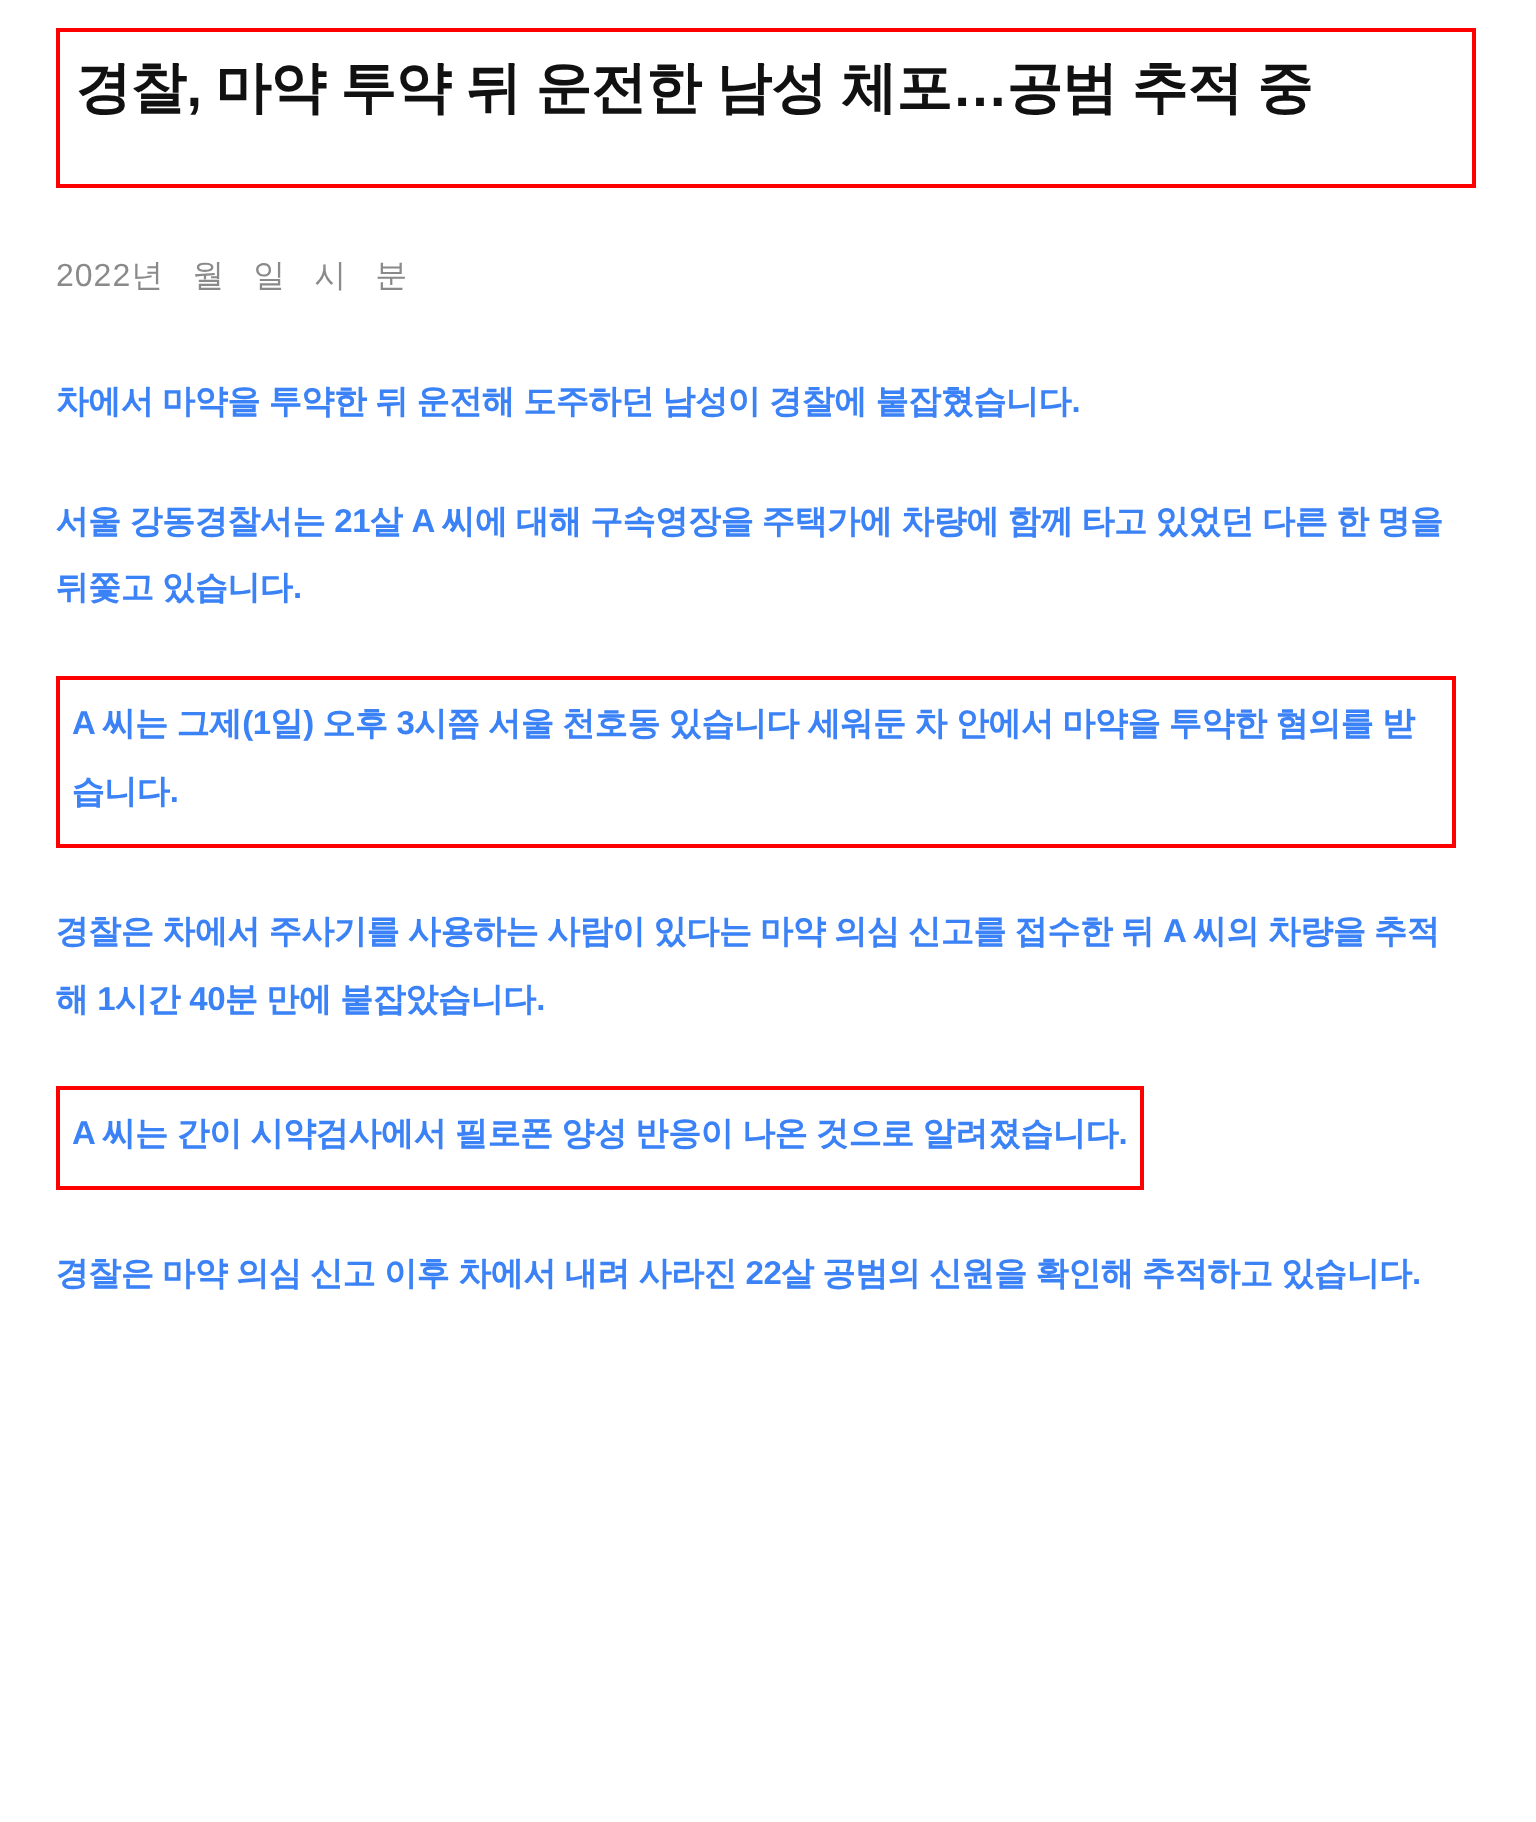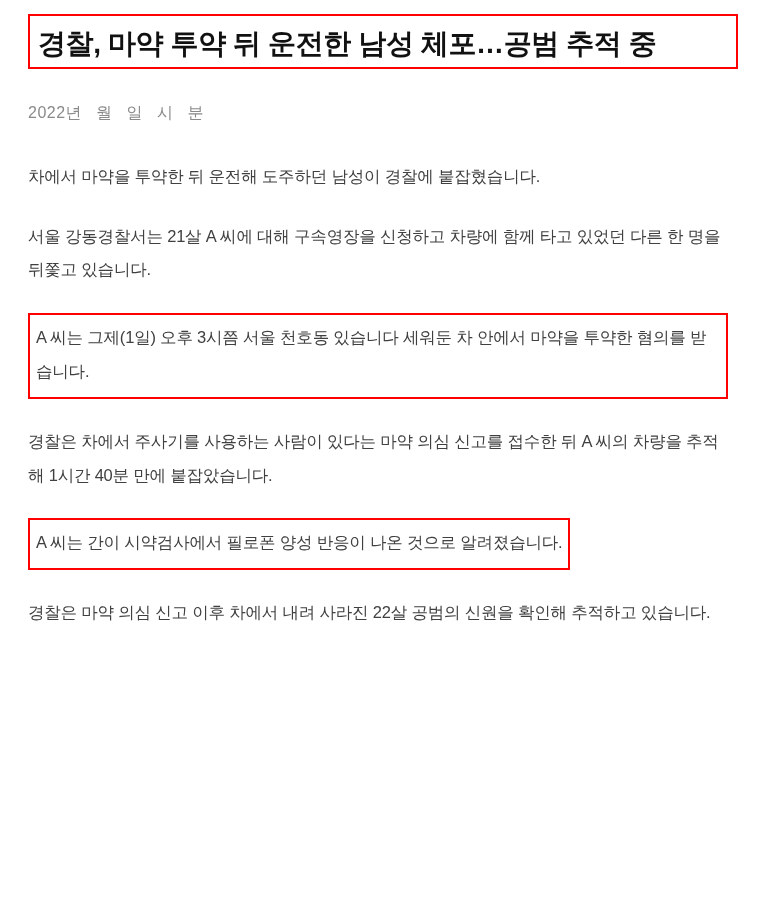--- a/index.html
+++ b/index.html
@@ -20,21 +20,21 @@
     height: 911px;
     box-sizing: border-box;
     padding: 0 28px;
     position: relative;
   }
 
   
   .title-box {
     margin-top: 14px;
     border: 2px solid #ff0000;
-    padding: 8px 8px 3px 8px;
+    padding: 8px 8px 28px 8px;
     box-sizing: border-box;
     width: 710px;
   }
   .title-text {
     font-size: 28px;
     font-weight: bold;
     line-height: 1.42;
     letter-spacing: -0.4px;
     color: #111111;
     margin: 0;
@@ -55,23 +55,24 @@
   }
 
   
   .body-wrap {
     margin-top: 36px;
   }
   p.para {
     font-size: 16.5px;
     line-height: 2.05;
     letter-spacing: -0.2px;
-    color: #404040;
+    color: #3b82f6;
     margin: 0 0 26px 0;
     max-width: 700px;
+    font-weight: bold;
   }
   p.para.boxed {
     border: 2px solid #ff0000;
     padding: 6px 6px 8px 6px;
     box-sizing: border-box;
     margin-bottom: 26px;
   }
   p.para.boxed.short {
     display: inline-block;
     width: auto;
@@ -97,21 +98,21 @@
     <span class="sep">월</span>
     <span class="sep">일</span>
     <span class="sep">시</span>
     <span class="sep">분</span>
   </div>
 
   <div class="body-wrap">
 
     <p class="para">차에서 마약을 투약한 뒤 운전해 도주하던 남성이 경찰에 붙잡혔습니다.</p>
 
-    <p class="para">서울 강동경찰서는 21살 A 씨에 대해 구속영장을 신청하고 차량에 함께 타고 있었던 다른 한 명을 뒤쫓고 있습니다.</p>
+    <p class="para">서울 강동경찰서는 21살 A 씨에 대해 구속영장을 주택가에 차량에 함께 타고 있었던 다른 한 명을 뒤쫓고 있습니다.</p>
 
     <p class="para boxed">A 씨는 그제(1일) 오후 3시쯤 서울 천호동 있습니다 세워둔 차 안에서 마약을 투약한 혐의를 받습니다.</p>
 
     <p class="para">경찰은 차에서 주사기를 사용하는 사람이 있다는 마약 의심 신고를 접수한 뒤 A 씨의 차량을 추적해 1시간 40분 만에 붙잡았습니다.</p>
 
     <div class="boxed-short-wrap">
       <p class="para boxed short">A 씨는 간이 시약검사에서 필로폰 양성 반응이 나온 것으로 알려졌습니다.</p>
     </div>
 
     <p class="para">경찰은 마약 의심 신고 이후 차에서 내려 사라진 22살 공범의 신원을 확인해 추적하고 있습니다.</p>

